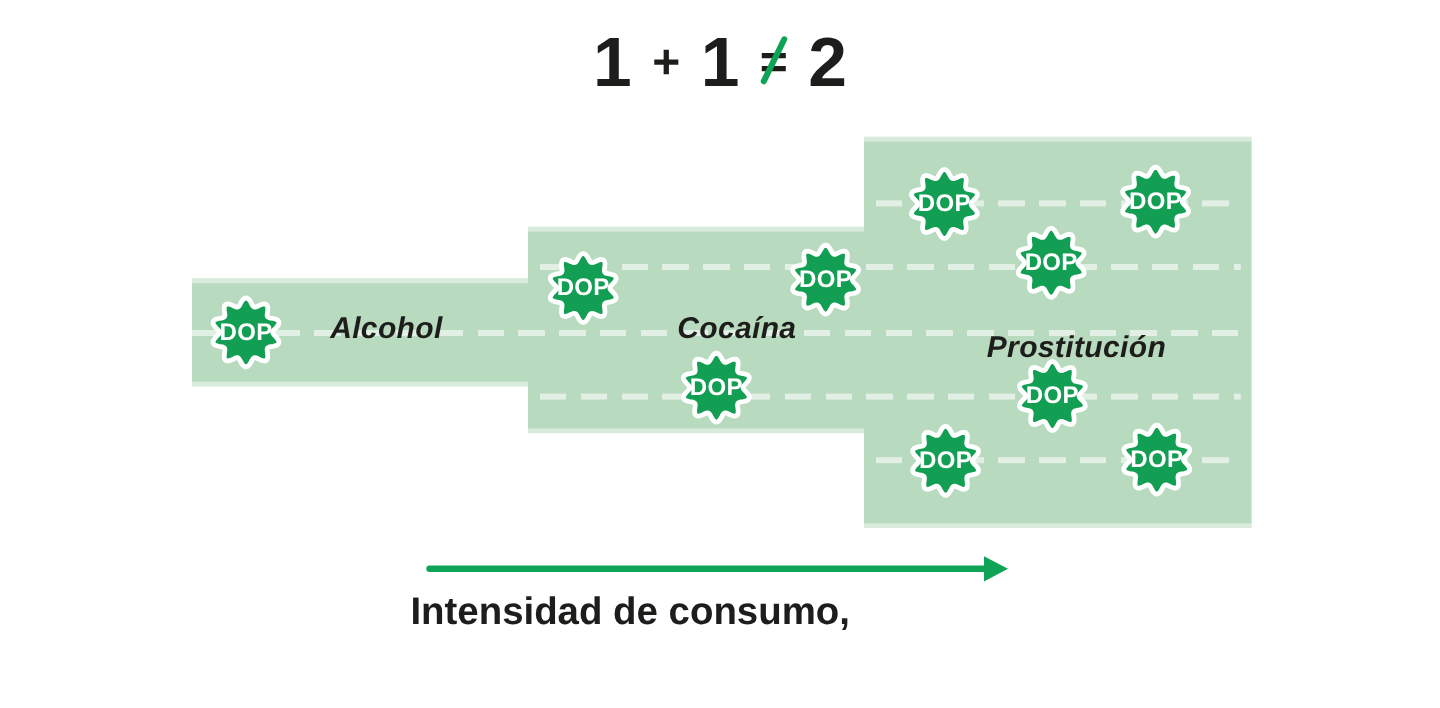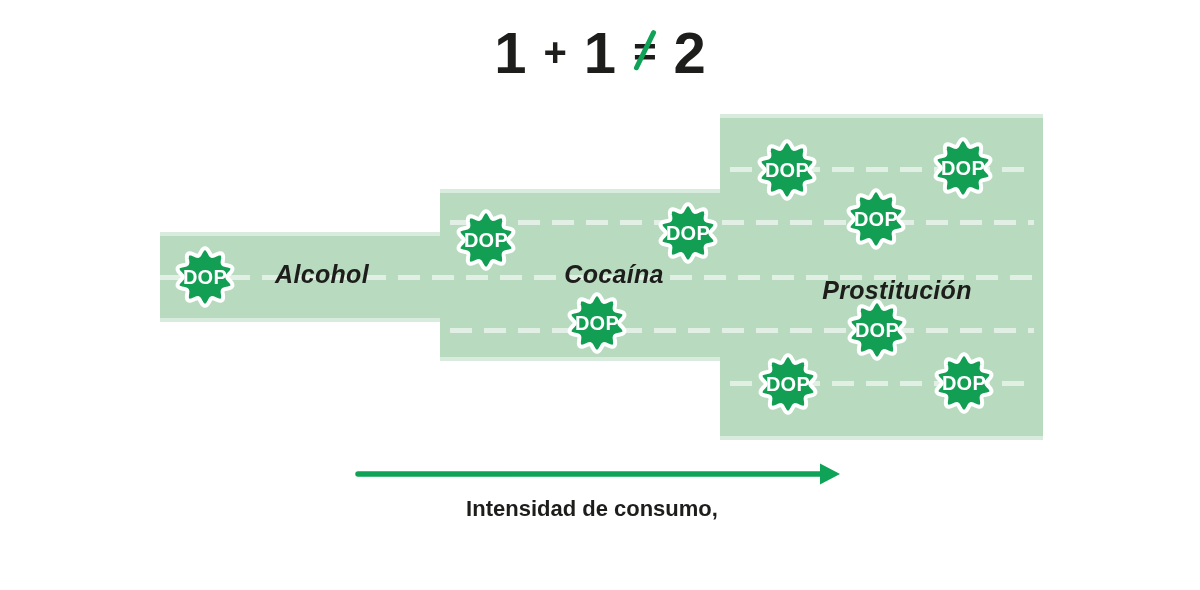--- a/index.html
+++ b/index.html
@@ -71,22 +71,22 @@
     position:absolute; inset:0; display:flex; align-items:center; justify-content:center;
     color:var(--rim,#ffffff); font-weight:bold; font-size:20px; letter-spacing:0.3px;
   }
 
   
   .arrow-svg { position:absolute; left:350px; top:458px; }
   .arrow-line { stroke:var(--arrow,#0fa357); stroke-width:5.5; stroke-linecap:round; }
   .arrow-head { fill:var(--arrow,#0fa357); }
   .caption {
     position:absolute; left:342px; top:490px; width:500px;
-    text-align:center; color:var(--ink,#1d1d1b);
-    font-weight:bold; font-size:22px; line-height:38px;
+    text-align:left; color:var(--ink,#1d1d1b);
+    font-weight:bold; font-size:32px; line-height:38px;
   }
 </style>
 </head>
 <body>
 
 <div class="stage">
 
   <div class="title">
     <span class="num">1</span>
     <span class="op">+</span>

